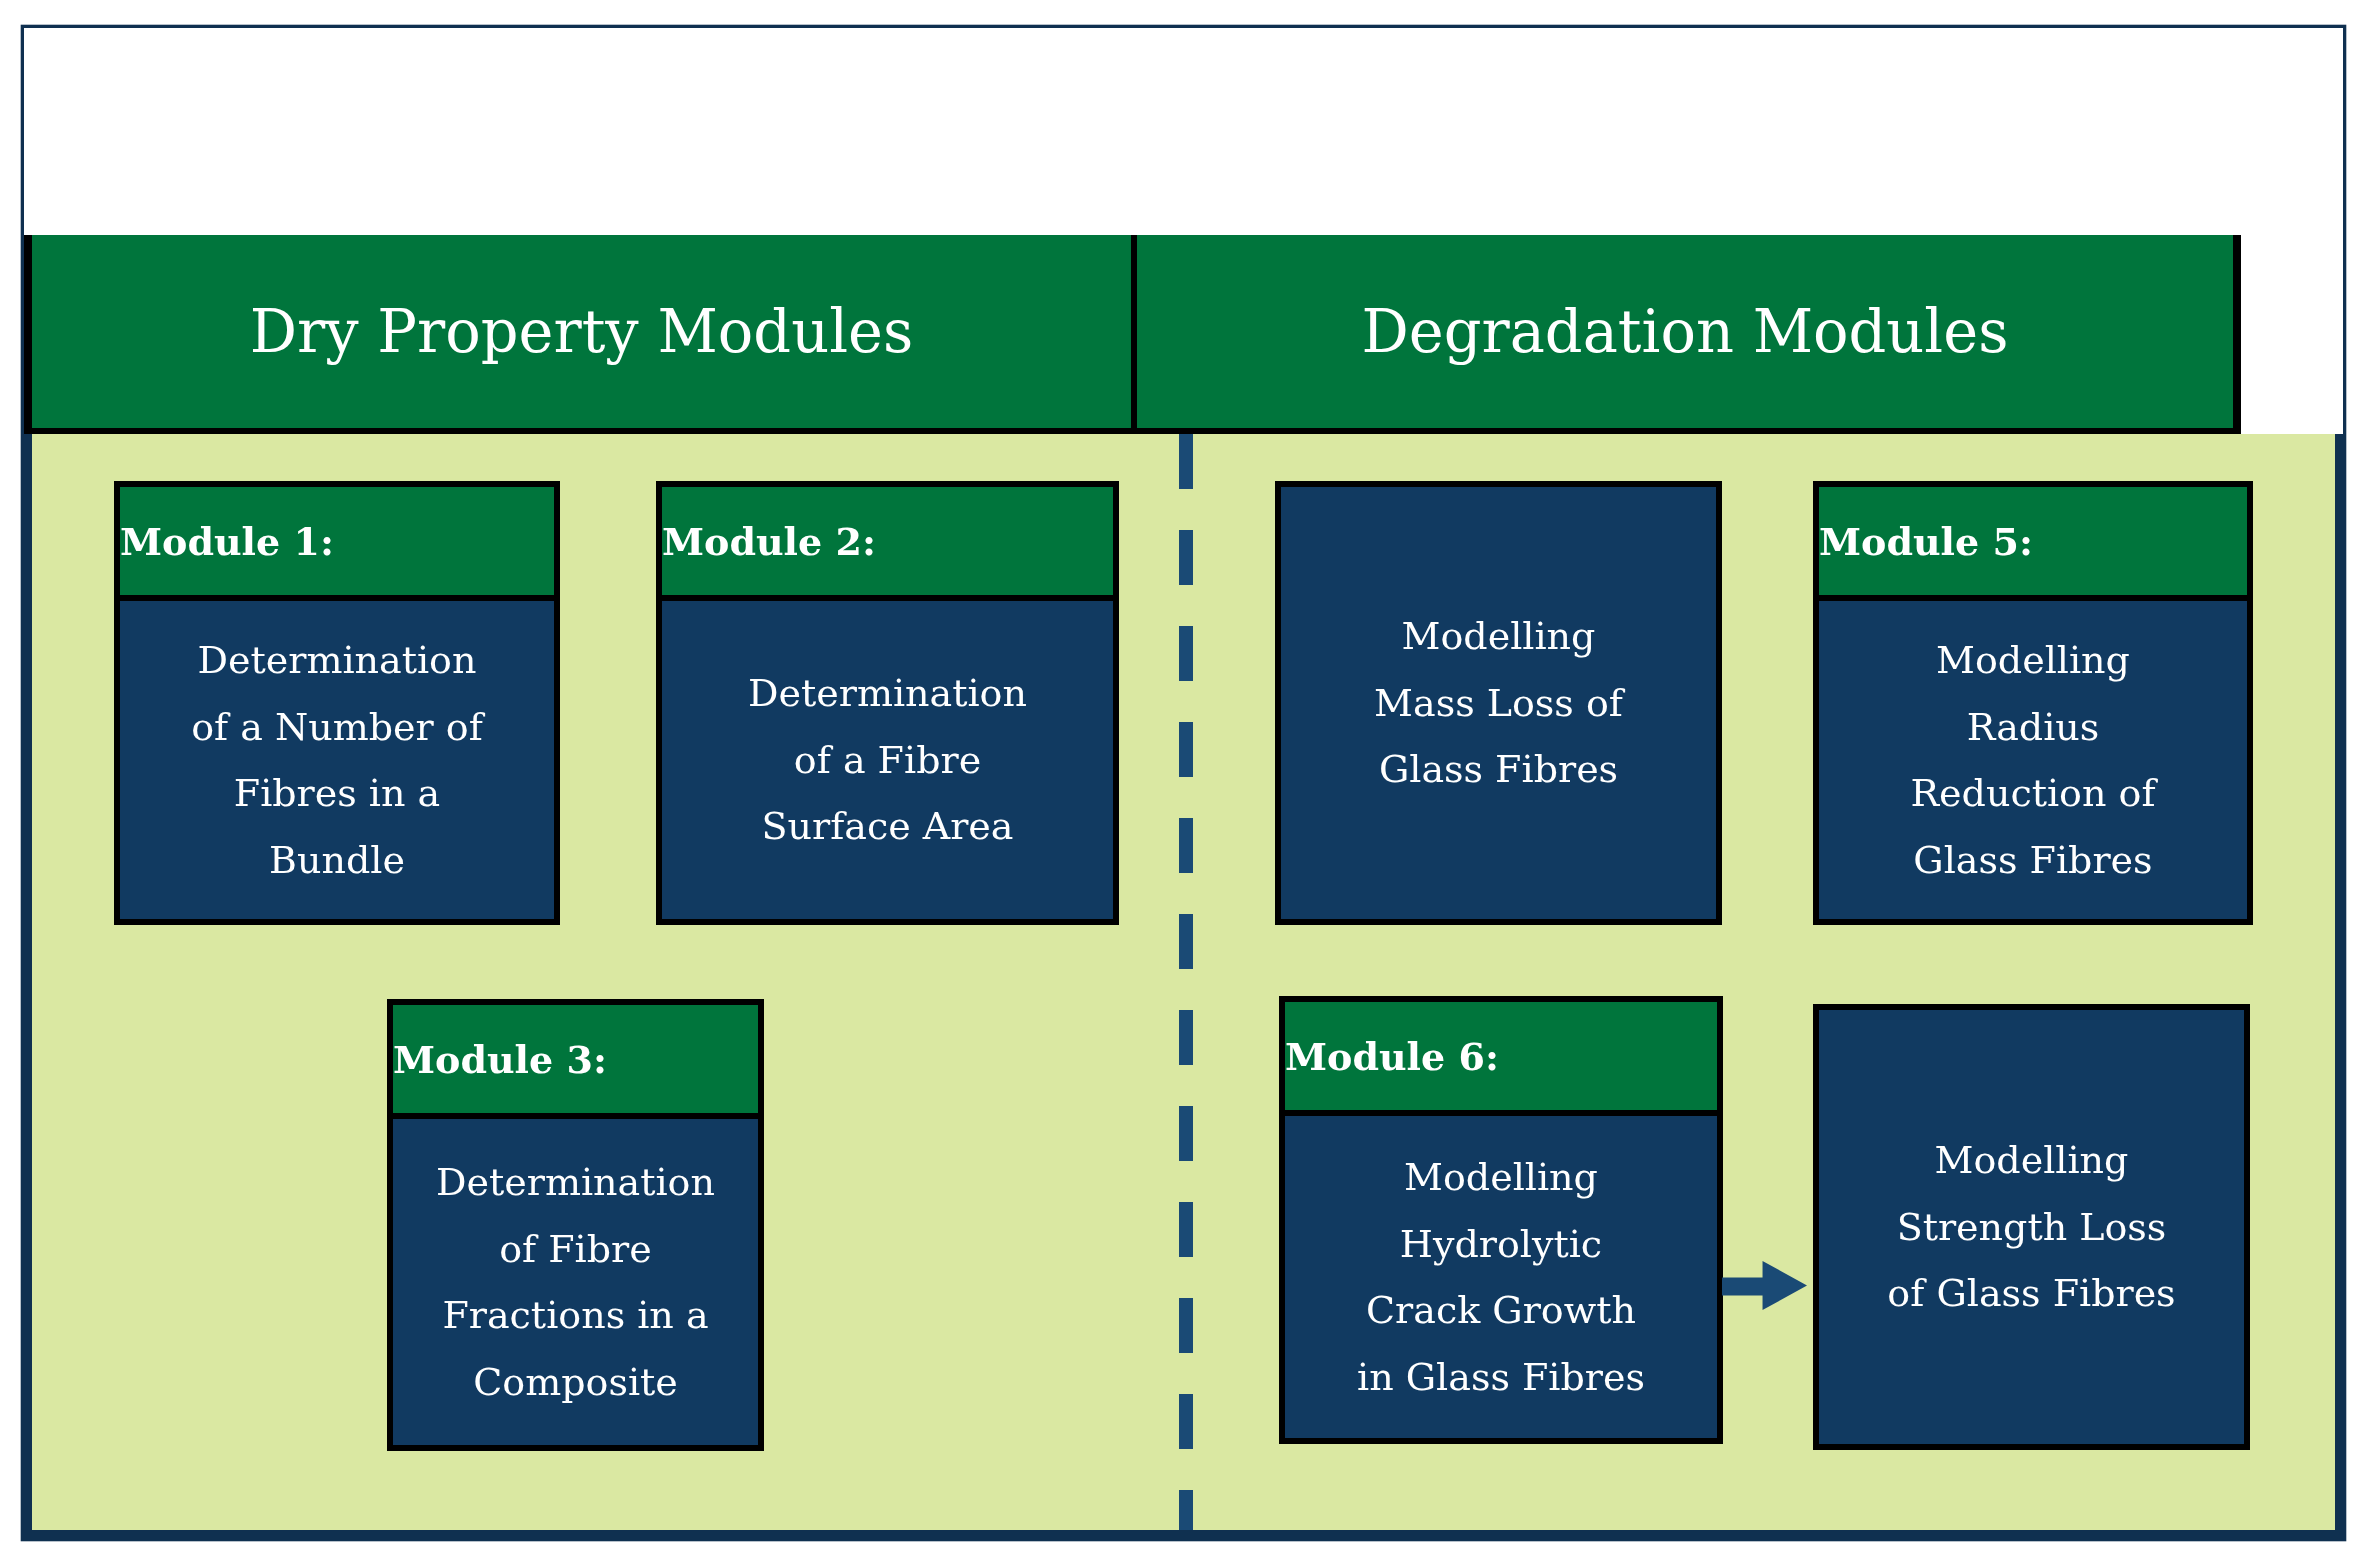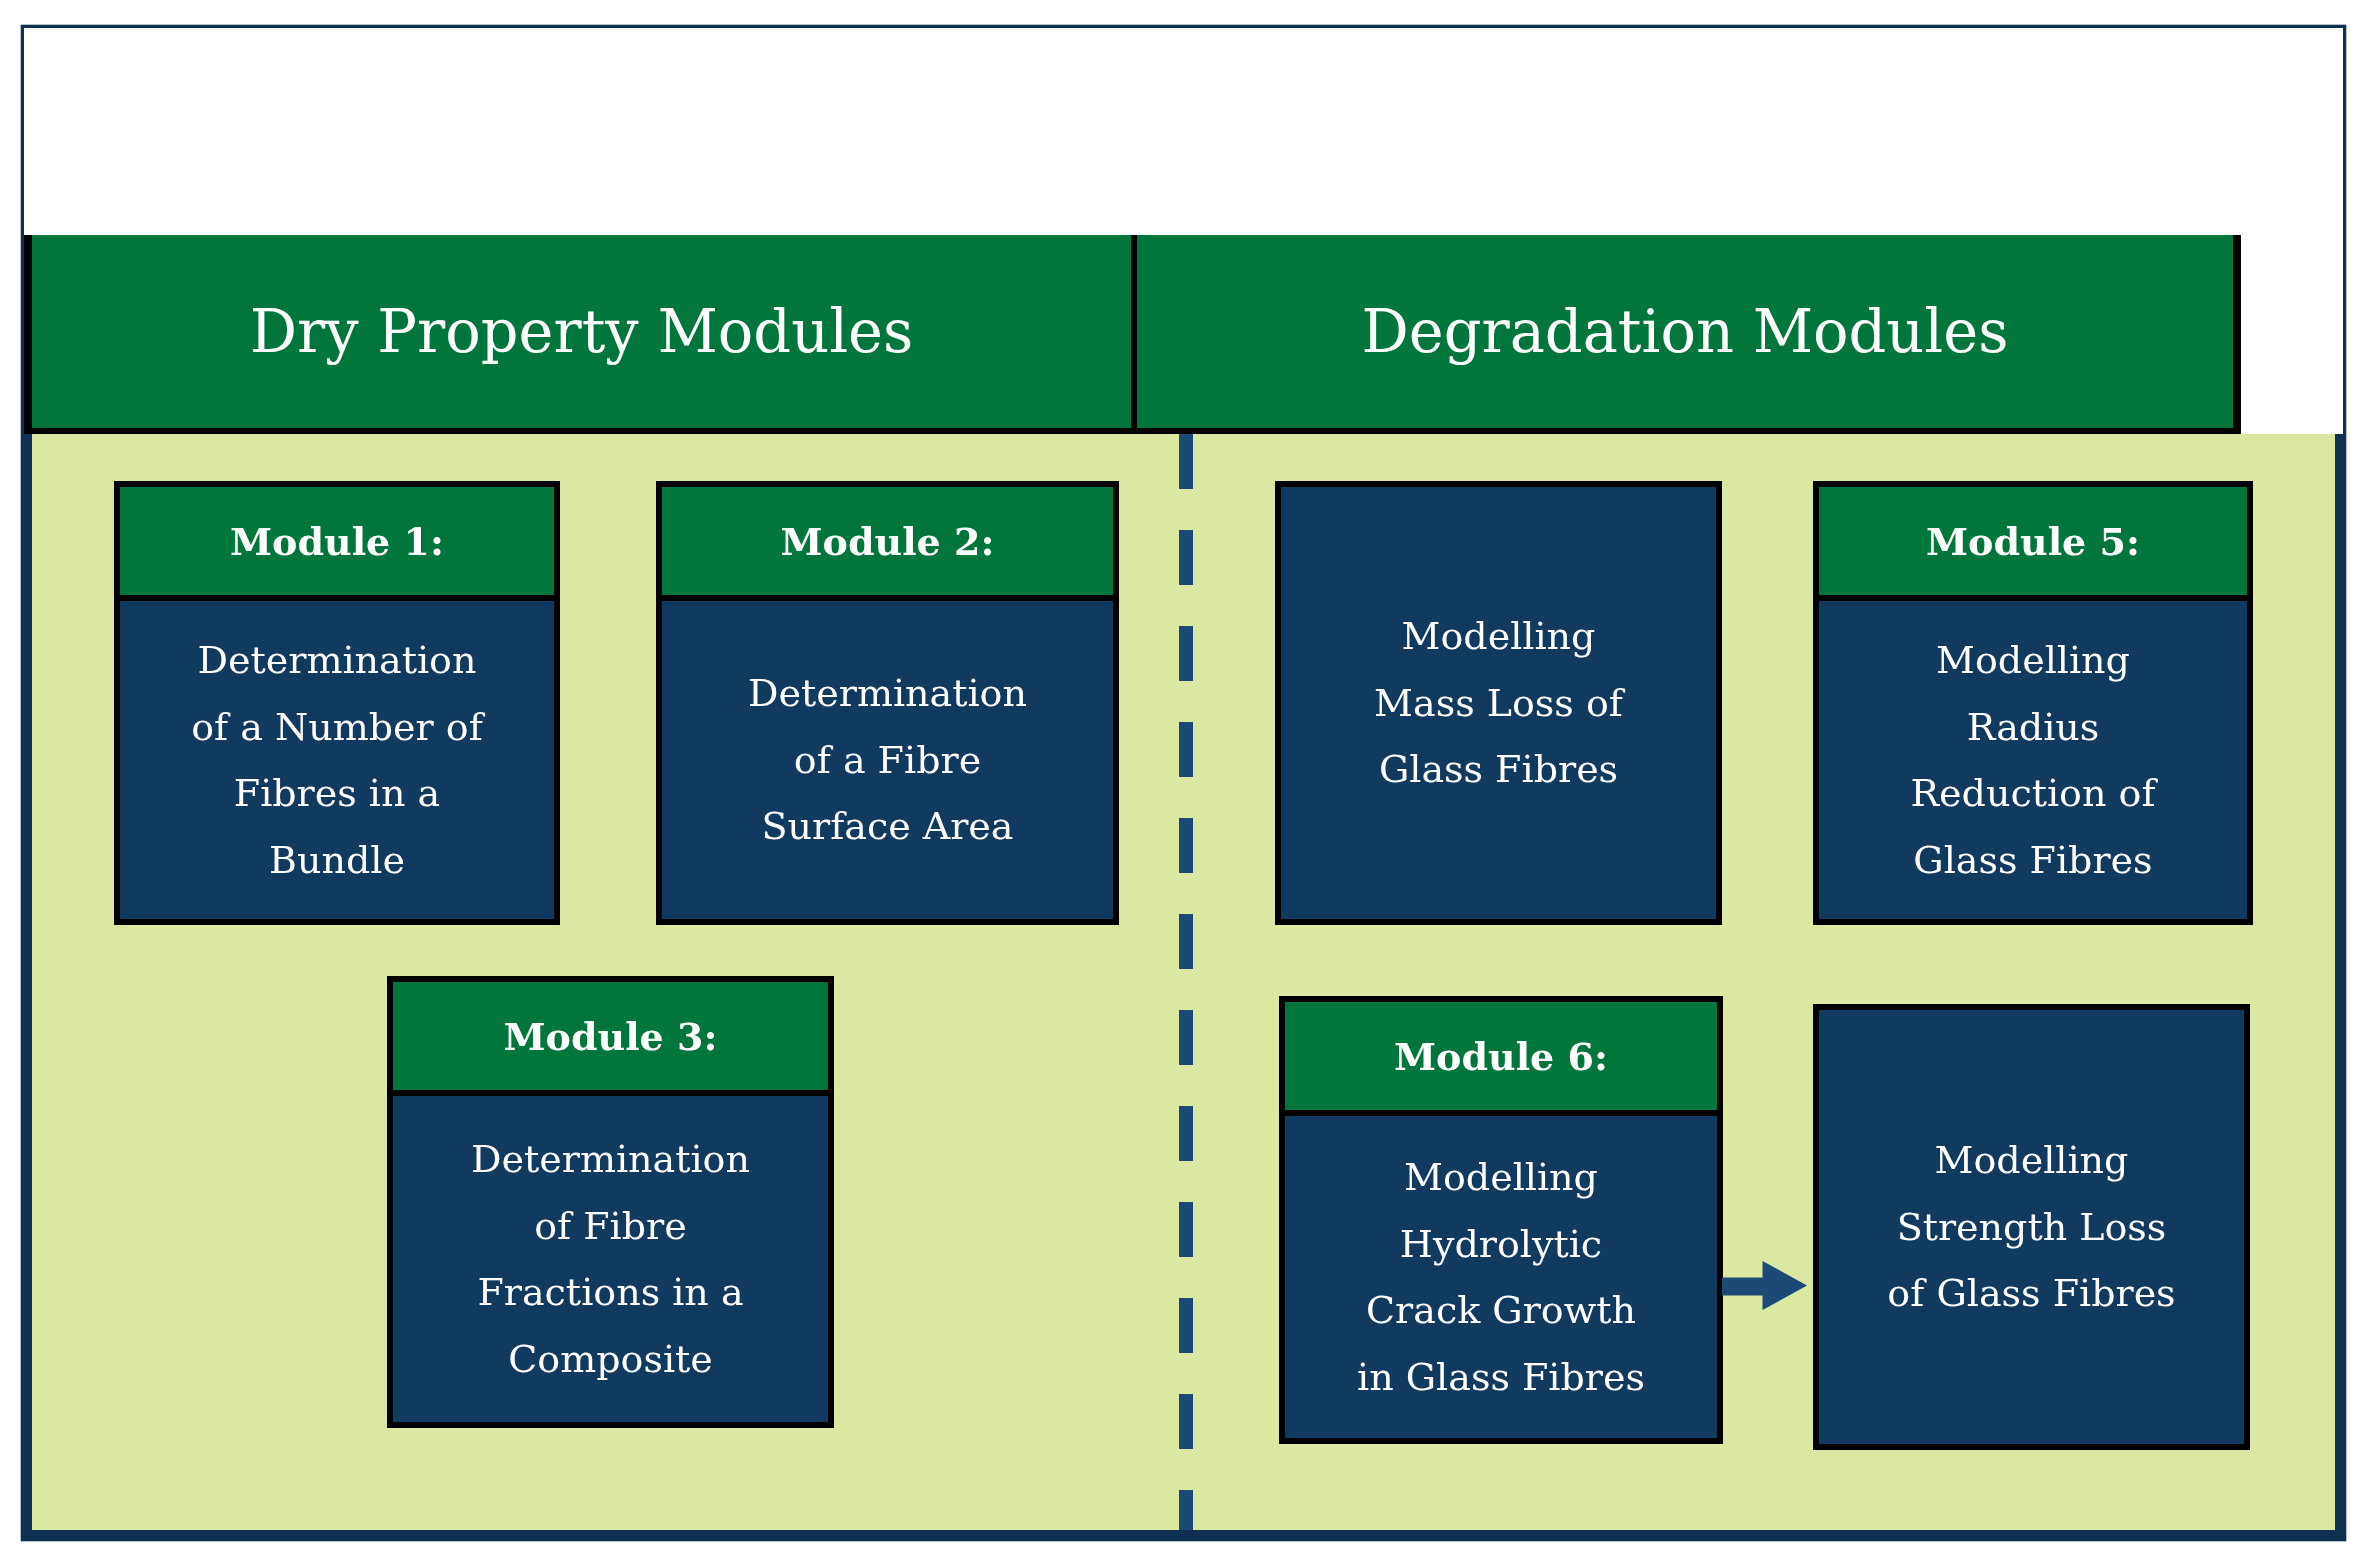--- a/index.html
+++ b/index.html
@@ -76,38 +76,38 @@
   .module{
     position:absolute;box-sizing:border-box;
     border:6.6px solid var(--border-black,#000);
     background:var(--module-body-navy,#113A61);
     display:flex;flex-direction:column;
   }
   .module-header{
     height:108px;flex:0 0 108px;
     background:var(--header-green,#00753C);
     border-bottom:6.6px solid var(--border-black,#000);
-    display:flex;align-items:center;justify-content:center;
+    display:flex;align-items:center;
   }
   .module-header span{
     color:var(--text-white,#fff);font-size:38px;font-weight:700;white-space:nowrap;
   }
   .module-body{
     flex:1;display:flex;align-items:center;justify-content:center;
   }
   .module-body span{
     color:var(--text-white,#fff);font-size:38px;line-height:1.75;
     text-align:center;white-space:pre-line;
   }
 
   #m1{left:82px;  top:47px;  width:446px;height:444px;}
   #m2{left:624px;  top:47px;  width:463px;height:444px;}
   #m4{left:1243px; top:47px;  width:447px;height:444px;}
   #m5{left:1781px; top:47px;  width:440px;height:444px;}
-  #m3{left:355px;  top:542px; width:447px;height:452px;}
+  #m3{left:355px;  top:565px; width:377px;height:452px;}
   #m6{left:1247px; top:562px; width:444px;height:448px;}
   #m7{left:1781px; top:570px; width:437px;height:446px;}
 
   .flow-arrow{
     position:absolute;left:1690px;top:827px;width:85px;height:49px;
     color:var(--divider-dash-navy,#1A4A75);
   }
 </style>
 </head>
 <body>

